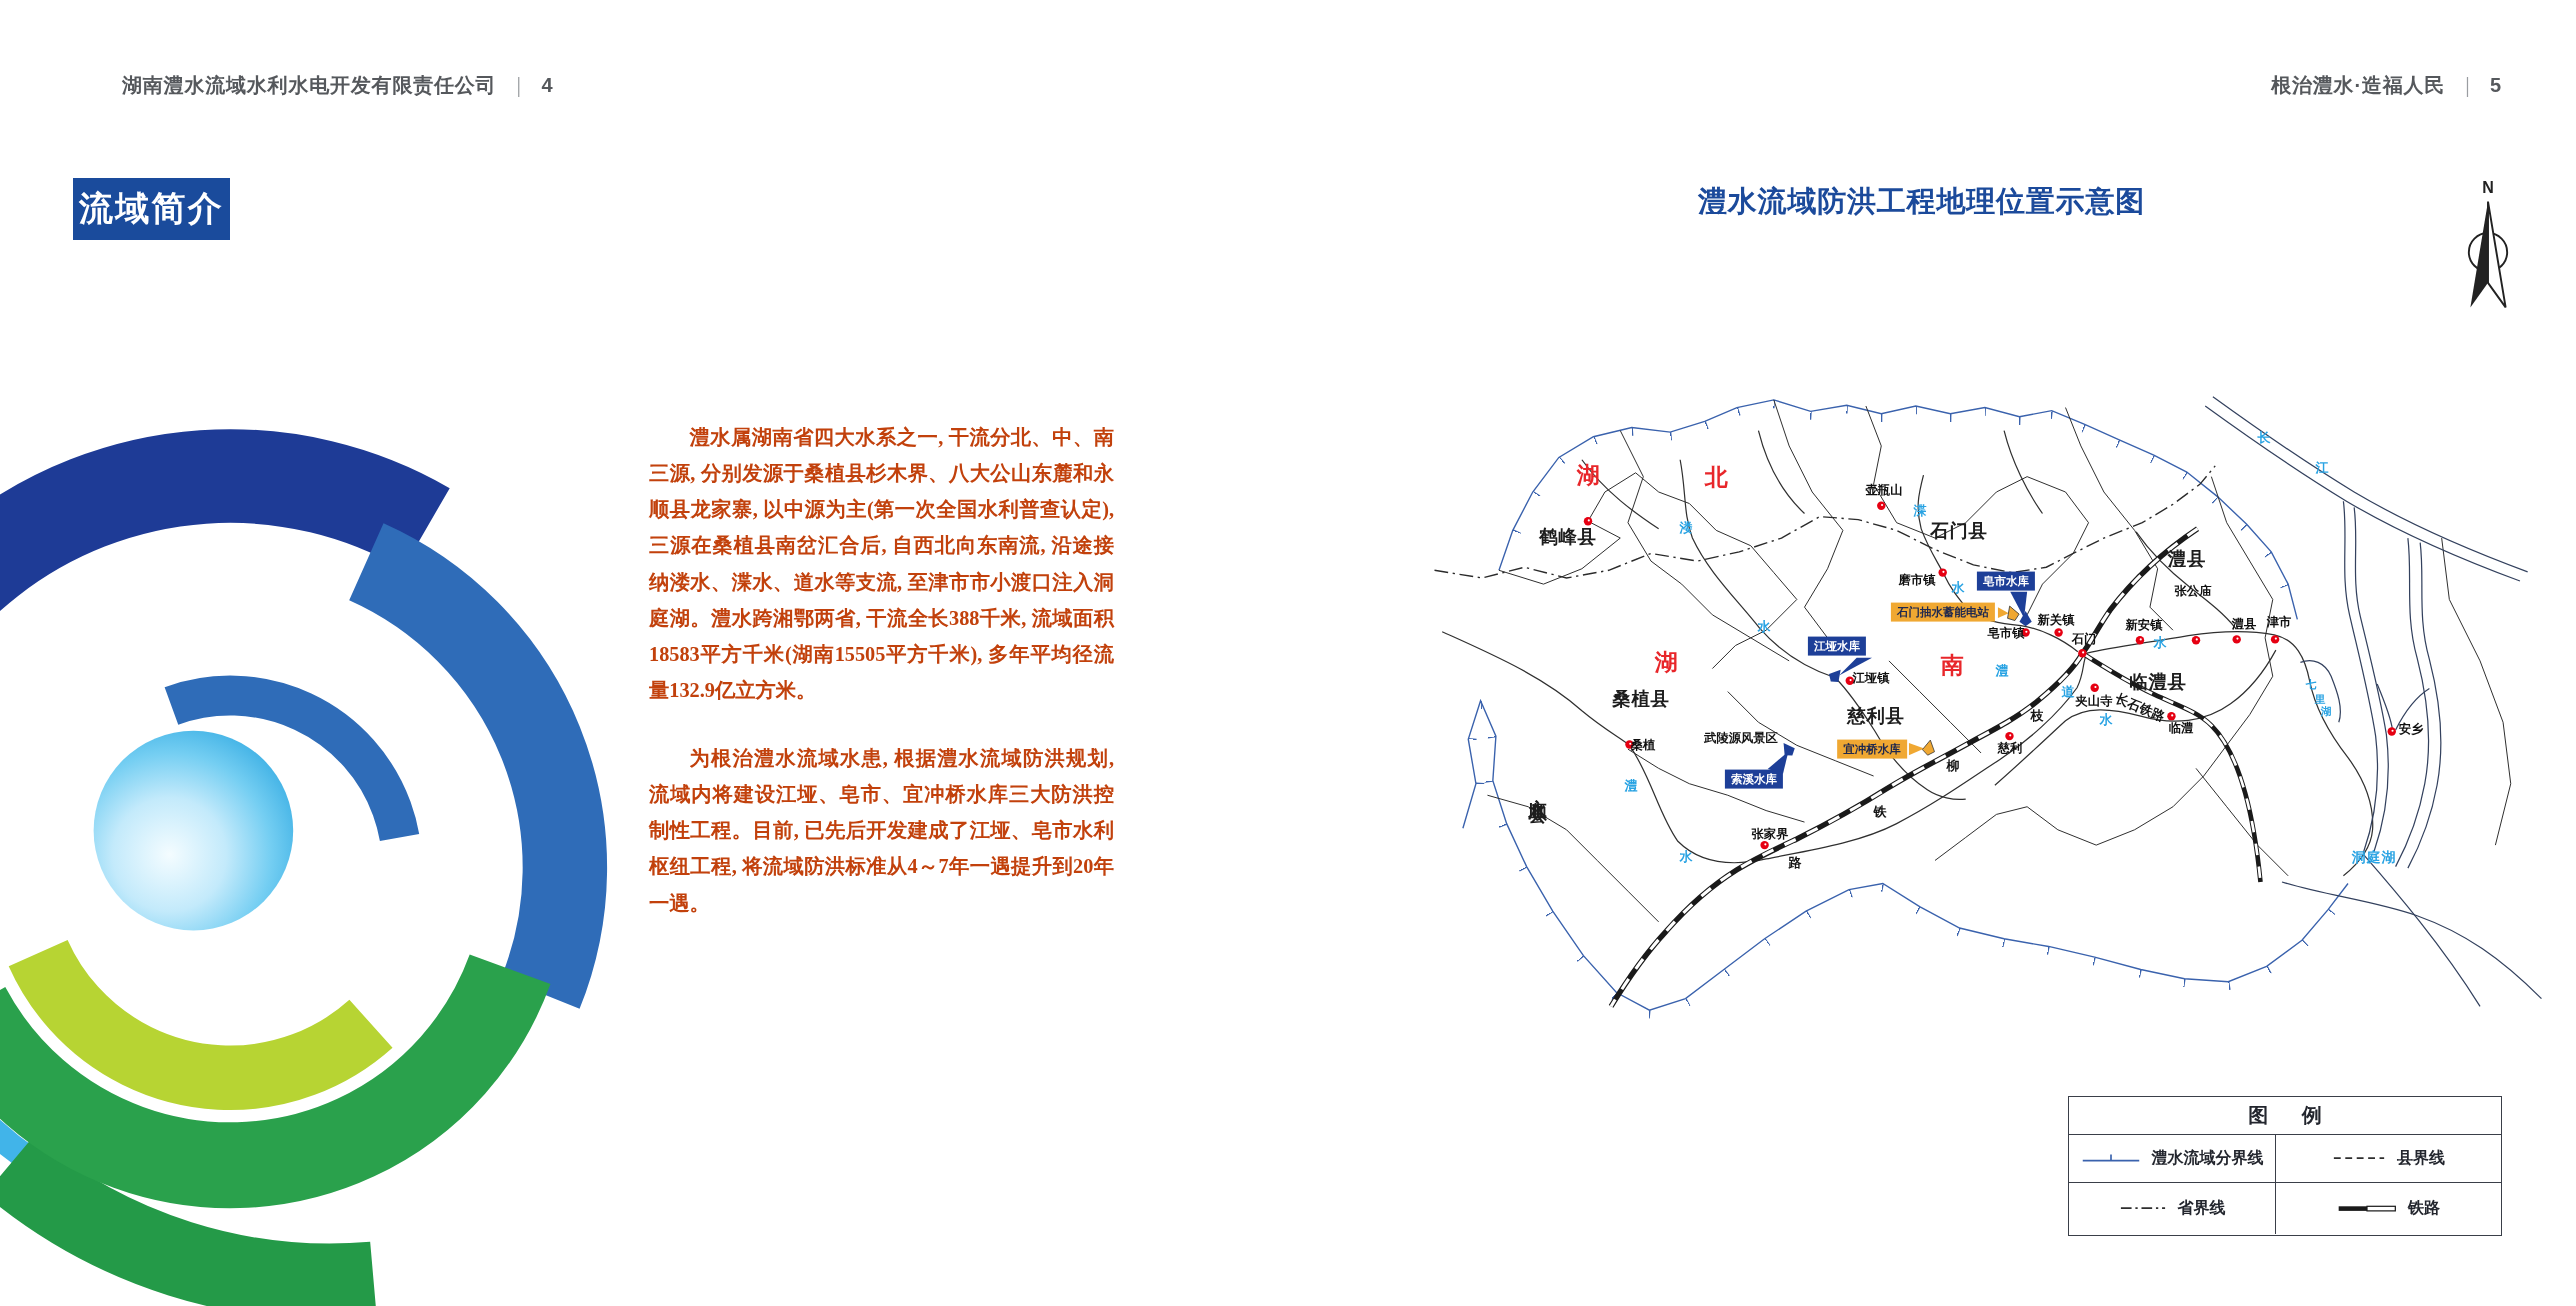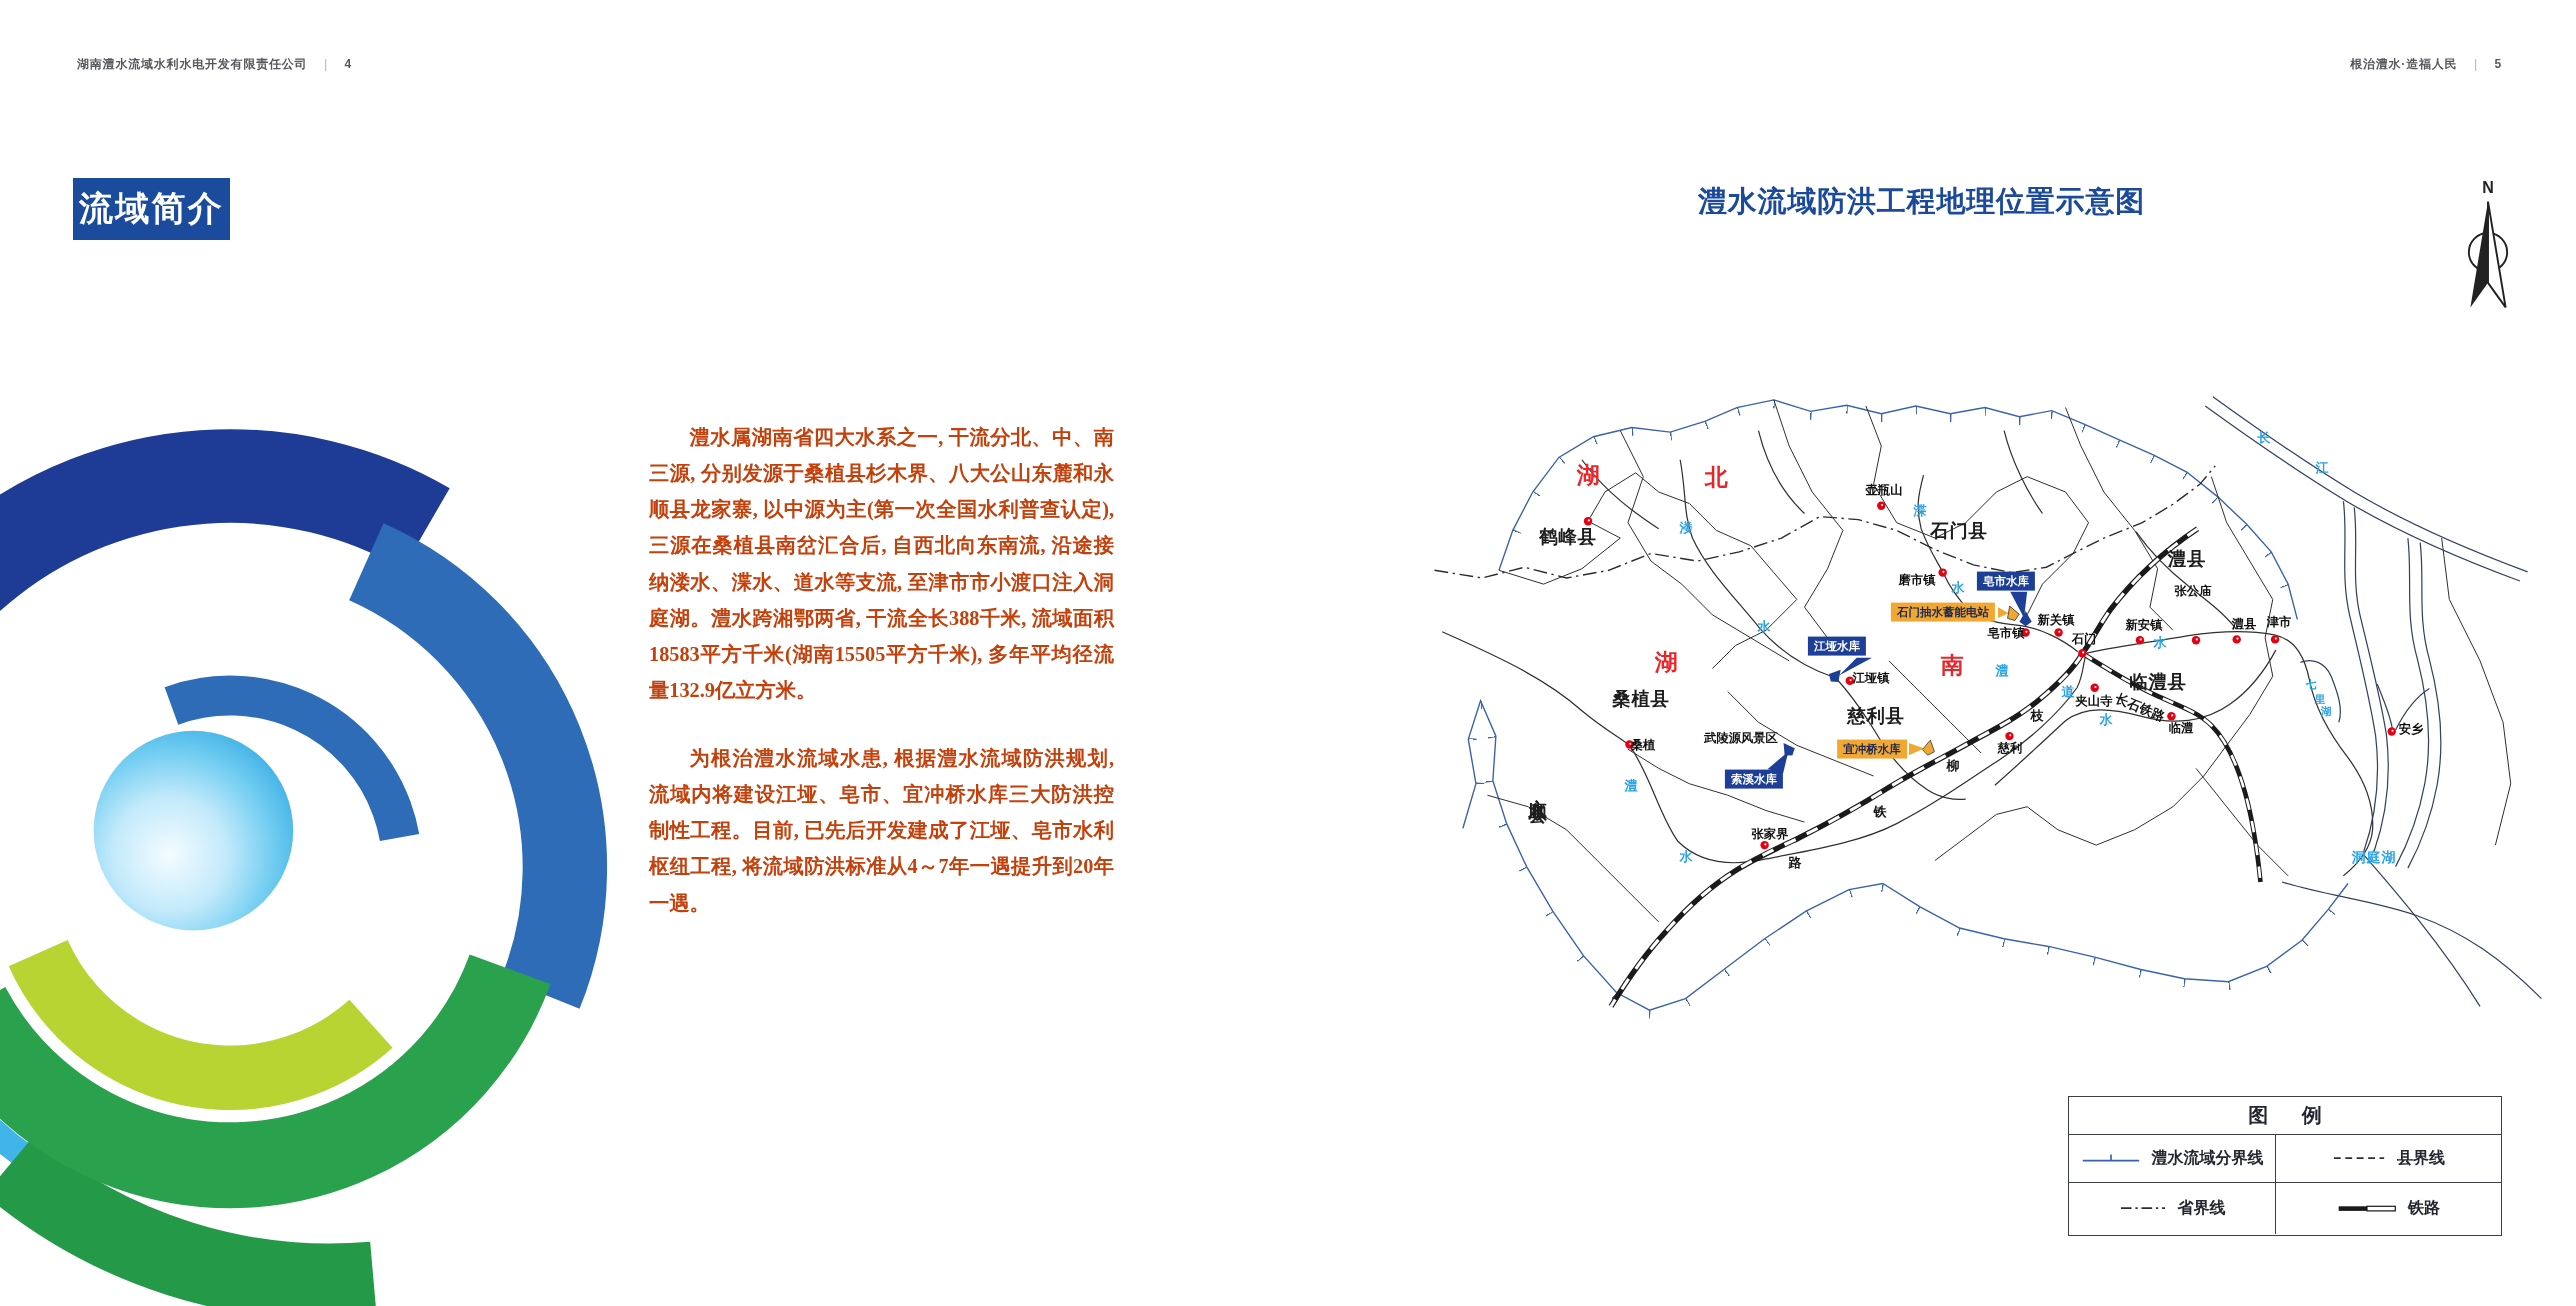--- a/index.html
+++ b/index.html
@@ -1,21 +1,21 @@
 <!DOCTYPE html>
 <html style="font-size:12.3px"><head>
 <meta charset="utf-8">
 <style>
   html,body{margin:0;padding:0;background:#ffffff;}
   body{width:2576px;height:1306px;position:relative;overflow:hidden;
        font-family:"Liberation Sans",sans-serif;}
   .abs{position:absolute;}
   
-  .hdr{position:absolute;top:56px;font-weight:bold;font-size:12px;color:#55585c;
-       letter-spacing:0.8px;white-space:nowrap;}
+  .hdr{position:absolute;top:72px;font-weight:bold;font-size:20px;color:#55585c;
+       letter-spacing:0.8px;white-space:nowrap;margin-left:45px;}
   .hdr .sep{font-weight:400;color:#9a9da1;margin:0 12.3px;}
   #hdr-left{left:77px;}
   #hdr-right{right:74px;}
   
   .sec-title{position:absolute;left:73px;top:178px;width:157px;height:62px;
        background:#1a4b9c;color:#fff;font-size:34px;font-weight:bold;
        display:flex;align-items:center;justify-content:center;letter-spacing:2.3px;}
   .body-text{position:absolute;left:649px;top:419px;width:465px;
        font-family:"Liberation Serif","DejaVu Serif",serif;
        font-weight:bold;font-size:20.3px;line-height:1.78;color:#c2410c;

